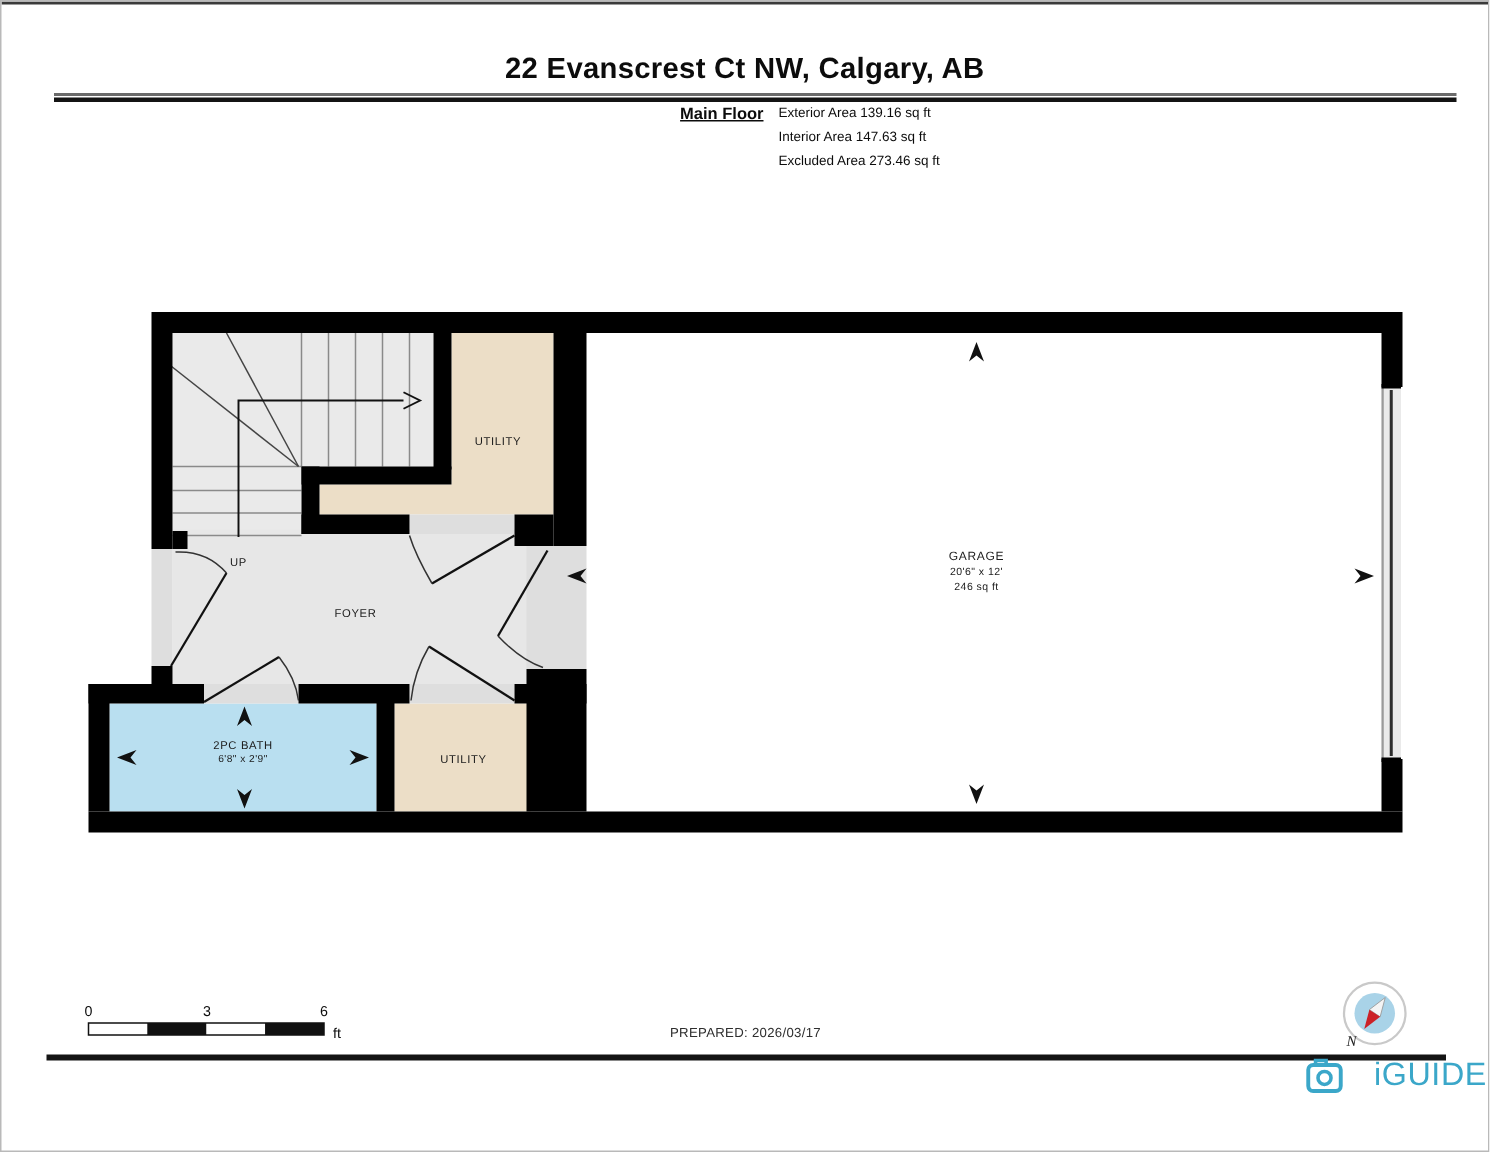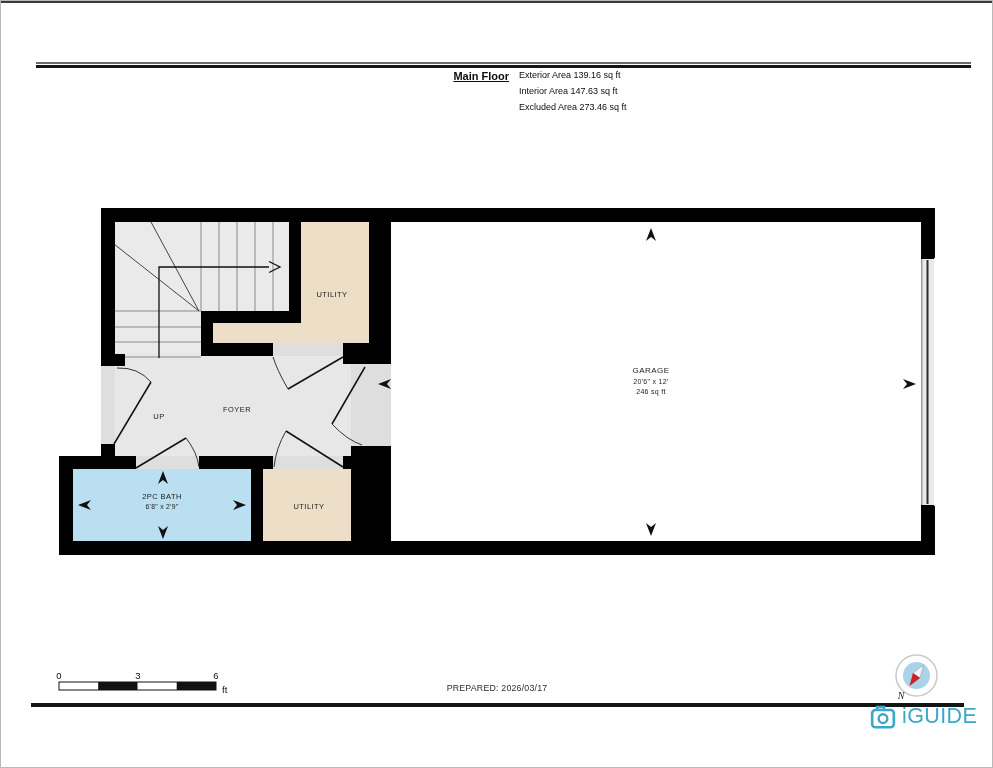--- a/index.html
+++ b/index.html
@@ -24,31 +24,32 @@
   .lbl .sub{font-size:6.8px;letter-spacing:0.3px;}
   .garage-lbl{font-size:8px;}
   .garage-lbl .sub{font-size:7px;}
   .scale-num{position:absolute;transform:translate(-50%,-50%);font-size:9.5px;color:#0c0c0c;}
   .scale-ft{position:absolute;left:221px;top:683px;font-size:9.5px;color:#0c0c0c;}
   .prepared{position:absolute;left:496px;top:687px;transform:translate(-50%,-50%);font-size:8.8px;color:#2e2e2e;letter-spacing:0.2px;}
   .north-n{position:absolute;left:900px;top:694px;transform:translate(-50%,-50%);
     font-family:"Liberation Serif", serif;font-style:italic;font-size:10px;color:#222;}
   .rule-footer{position:absolute;left:30px;top:702px;width:933px;height:3.5px;background:#141414;}
   .disclaimer{position:absolute;left:38px;top:711px;font-size:8.8px;color:#1a1a1a;white-space:nowrap;}
-  .brand{position:absolute;left:869px;top:703px;display:flex;align-items:center;gap:6px;}
+  .brand{position:absolute;left:869px;top:703px;display:flex;align-items:center;gap:20px;}
   .brand-text{font-size:21.5px;font-weight:500;color:#3ba7c9;letter-spacing:0.4px;line-height:1;}
   svg.plan{position:absolute;left:0;top:0;pointer-events:none;}
 </style>
 </head>
 <body>
 
 <div class="page">
 
   <div class="topedge"></div>
 
+  <div class="title">22 Evanscrest Ct NW, Calgary, AB</div>
   <div class="rule-a"></div>
   <div class="rule-b"></div>
   <div class="floor-label">Main Floor</div>
   <div class="area-line" style="top:69px;">Exterior Area 139.16 sq ft</div>
   <div class="area-line" style="top:85px;">Interior Area 147.63 sq ft</div>
   <div class="area-line" style="top:101px;">Excluded Area 273.46 sq ft</div>
 
   <svg class="plan" width="993" height="768" viewBox="0 0 993 768">
 
     <g>
@@ -160,21 +161,21 @@
 
     <g>
       <circle cx="915.5" cy="674.5" r="20.5" fill="#ffffff" stroke="#c9c9c9" stroke-width="1.5"></circle>
       <circle cx="915.5" cy="674.5" r="13.5" fill="#a9d3e8"></circle>
       <polygon points="922.5,664 919.1,676.9 911.9,672.1" fill="#f4f4f4" stroke="#9a9a9a" stroke-width="0.6"></polygon>
       <polygon points="908.5,685 919.1,676.9 911.9,672.1" fill="#cc2127"></polygon>
     </g>
   </svg>
 
   <div class="lbl" style="left:331px;top:293px;">UTILITY</div>
-  <div class="lbl" style="left:158px;top:374px;margin-top:41px;">UP</div>
+  <div class="lbl" style="left:158px;top:374px;">UP</div>
   <div class="lbl" style="left:236px;top:408px;">FOYER</div>
   <div class="lbl" style="left:161px;top:501px;line-height:10px;">
     <div>2PC BATH</div>
     <div class="sub">6'8" x 2'9"</div>
   </div>
   <div class="lbl" style="left:308px;top:505px;">UTILITY</div>
   <div class="lbl garage-lbl" style="left:650px;top:381px;line-height:10.5px;">
     <div>GARAGE</div>
     <div class="sub">20'6" x 12'</div>
     <div class="sub">246 sq ft</div>

